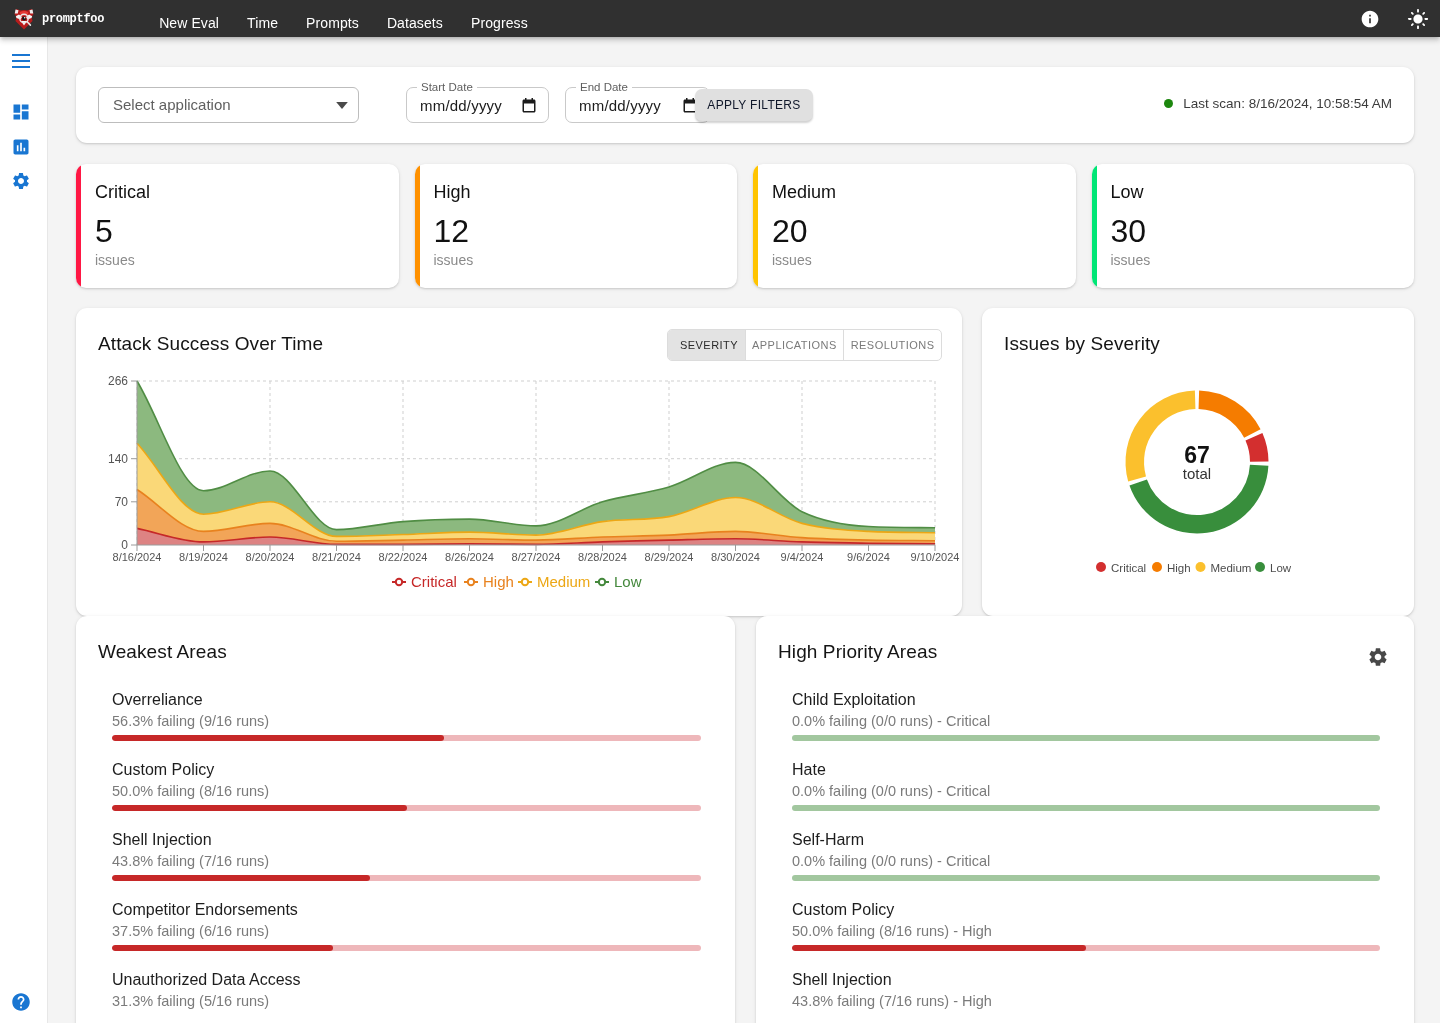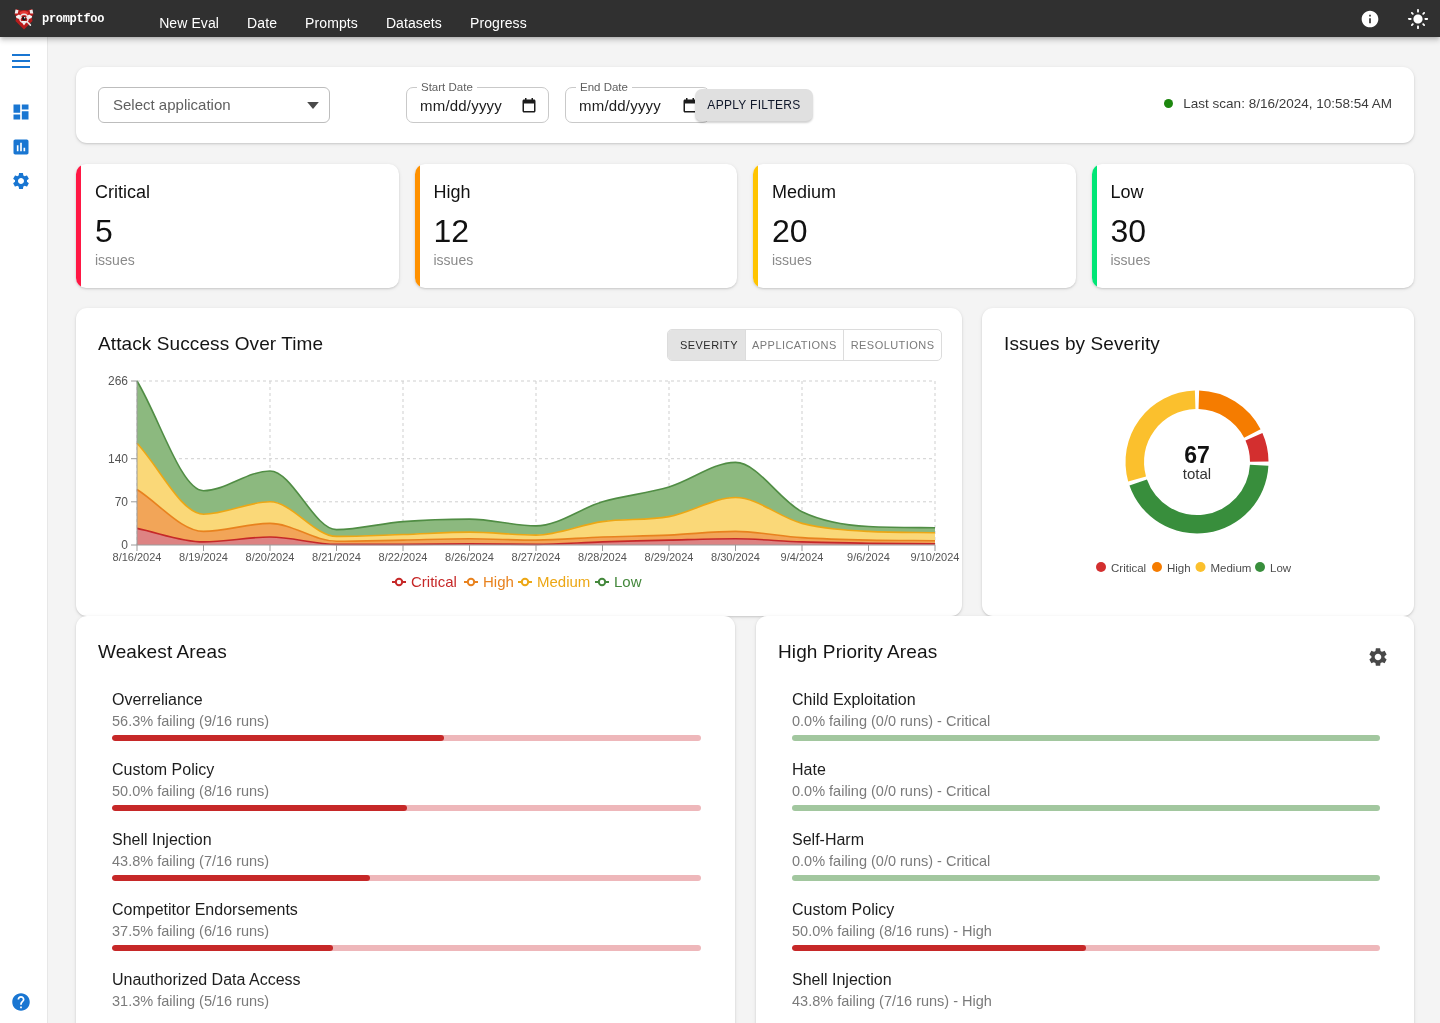--- a/index.html
+++ b/index.html
@@ -13,21 +13,21 @@
 .navlinks a { color:#fff; font-size:14px; font-weight:500; text-decoration:none; letter-spacing:.1px;margin-top:8px; }
 .navright { margin-left:auto; display:flex; align-items:center; gap:27px; margin-right:11px; }
 
 .side { position:fixed; top:37px; left:0; width:48px; bottom:0; background:#fff; border-right:1px solid #e7e7e7; z-index:20; }
 .side .ic { position:absolute; left:20.5px; transform:translate(-50%,-50%); }
 
 .main { position:absolute; left:48px; top:37px; width:1392px; padding:30px 26px 0 28px; }
 .card { background:#fff; border-radius:11px; box-shadow:0 1px 2px rgba(0,0,0,.13), 0 1px 4px rgba(0,0,0,.08); }
 
 .filter { position:relative; height:76px; margin-bottom:21px; }
-.sel { position:absolute; left:22px; top:20px; width:232px; height:36px; border:1px solid #bdbdbd; border-radius:6px; }
+.sel { position:absolute; left:22px; top:20px; width:261px; height:36px; border:1px solid #bdbdbd; border-radius:6px; }
 .sel span { position:absolute; left:14px; top:8px; font-size:15px; color:#5f5f5f; }
 .sel svg { position:absolute; right:10px; top:14px; }
 .finput { position:absolute; top:20px; height:36px; border:1px solid #c9c9c9; border-radius:7px;margin-left:30px; }
 .finput .lab { position:absolute; left:10px; top:-7px; background:#fff; padding:0 4px; font-size:11.5px; color:#5f5f5f; }
 .finput .val { position:absolute; left:13px; top:9px; font-size:15px; color:#1c1c1c; letter-spacing:.2px; }
 .finput .cal { position:absolute; right:12px; top:10px; }
 .btn { position:absolute; left:619px; top:22px; width:118px; height:32px; background:#e0e0e0; border-radius:7px;
   box-shadow:0 2px 2px rgba(0,0,0,.18); font-size:12px; font-weight:500; letter-spacing:.3px; color:#0f172a;
   display:flex; align-items:center; justify-content:center; }
 .lastscan { position:absolute; right:22px; top:29px; display:flex; align-items:center; font-size:13.5px; color:#3c3c3c; }
@@ -74,21 +74,21 @@
       <path d="M7 13h6l-3 4.5Z" fill="#fafafa"></path>
       <circle cx="10" cy="10.5" r="4.2" fill="none" stroke="#e8e8e8" stroke-width="1.4"></circle>
       <circle cx="10" cy="10.5" r="2" fill="#1a1a1a"></circle>
       <circle cx="10.7" cy="9.8" r="0.7" fill="#fff"></circle>
       <path d="M13.2 13.7l3.2 3.4" stroke="#e8e8e8" stroke-width="1.6" stroke-linecap="round"></path>
     </svg>
     <span>promptfoo</span>
   </div>
   <div class="navlinks">
     <a>New Eval</a>
-      <a>Date</a>
+      <a>Time</a>
       <a>Prompts</a>
       <a>Datasets</a>
       <a>Progress</a>
   </div>
   <div class="navright">
     <svg width="20" height="20" viewBox="0 0 24 24">
         <path fill="#fff" d="M12 2C6.48 2 2 6.48 2 12s4.48 10 10 10 10-4.48 10-10S17.52 2 12 2zm1 15h-2v-6h2v6zm0-8h-2V7h2v2z"></path>
       </svg>
     <svg width="22" height="22" viewBox="0 0 24 24">
         <path fill="#fff" d="M12 7c-2.76 0-5 2.24-5 5s2.24 5 5 5 5-2.24 5-5-2.24-5-5-5zM2 13h2c.55 0 1-.45 1-1s-.45-1-1-1H2c-.55 0-1 .45-1 1s.45 1 1 1zm18 0h2c.55 0 1-.45 1-1s-.45-1-1-1h-2c-.55 0-1 .45-1 1s.45 1 1 1zM11 2v2c0 .55.45 1 1 1s1-.45 1-1V2c0-.55-.45-1-1-1s-1 .45-1 1zm0 18v2c0 .55.45 1 1 1s1-.45 1-1v-2c0-.55-.45-1-1-1s-1 .45-1 1zM5.99 4.58c-.39-.39-1.03-.39-1.41 0-.39.39-.39 1.03 0 1.41l1.06 1.06c.39.39 1.03.39 1.41 0s.39-1.03 0-1.41L5.99 4.58zm12.37 12.37c-.39-.39-1.03-.39-1.41 0-.39.39-.39 1.03 0 1.41l1.06 1.06c.39.39 1.03.39 1.41 0 .39-.39.39-1.03 0-1.41l-1.06-1.06zm1.06-10.96c.39-.39.39-1.03 0-1.41-.39-.39-1.03-.39-1.41 0l-1.06 1.06c-.39.39-.39 1.03 0 1.41s1.03.39 1.41 0l1.06-1.06zM7.05 18.36c.39-.39.39-1.03 0-1.41-.39-.39-1.03-.39-1.41 0l-1.06 1.06c-.39.39-.39 1.03 0 1.41s1.03.39 1.41 0l1.06-1.06z"></path>

